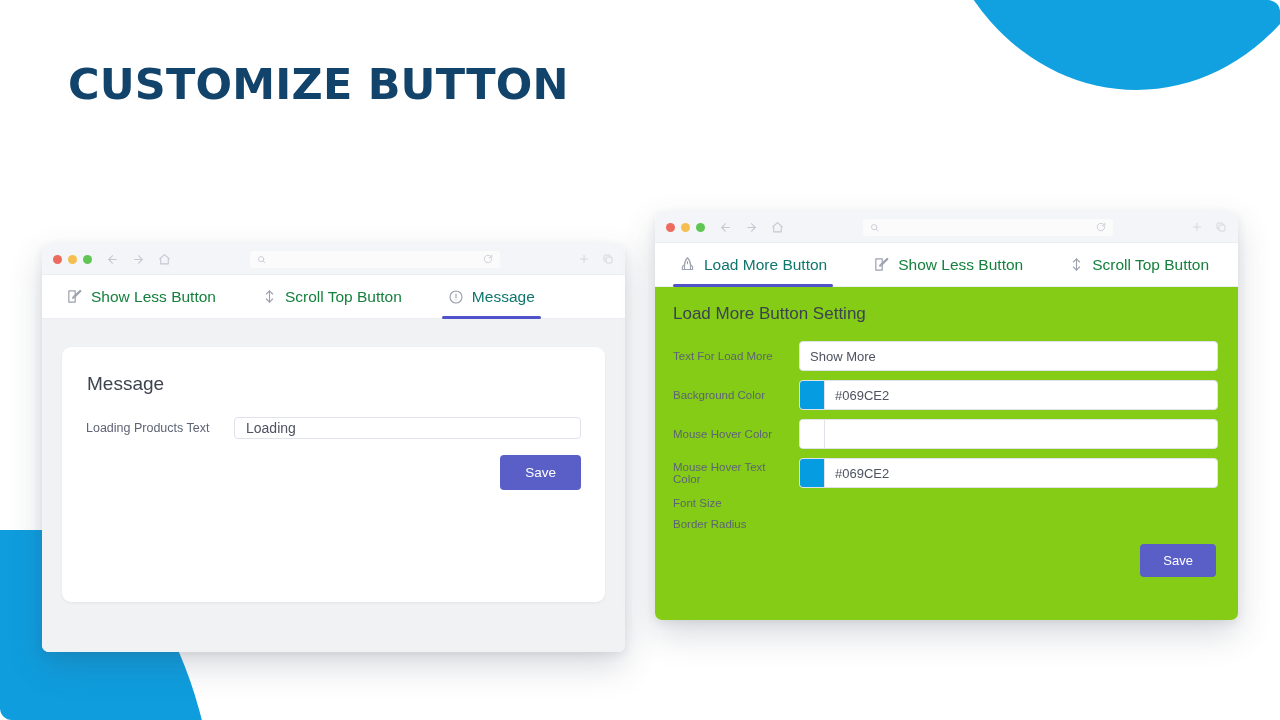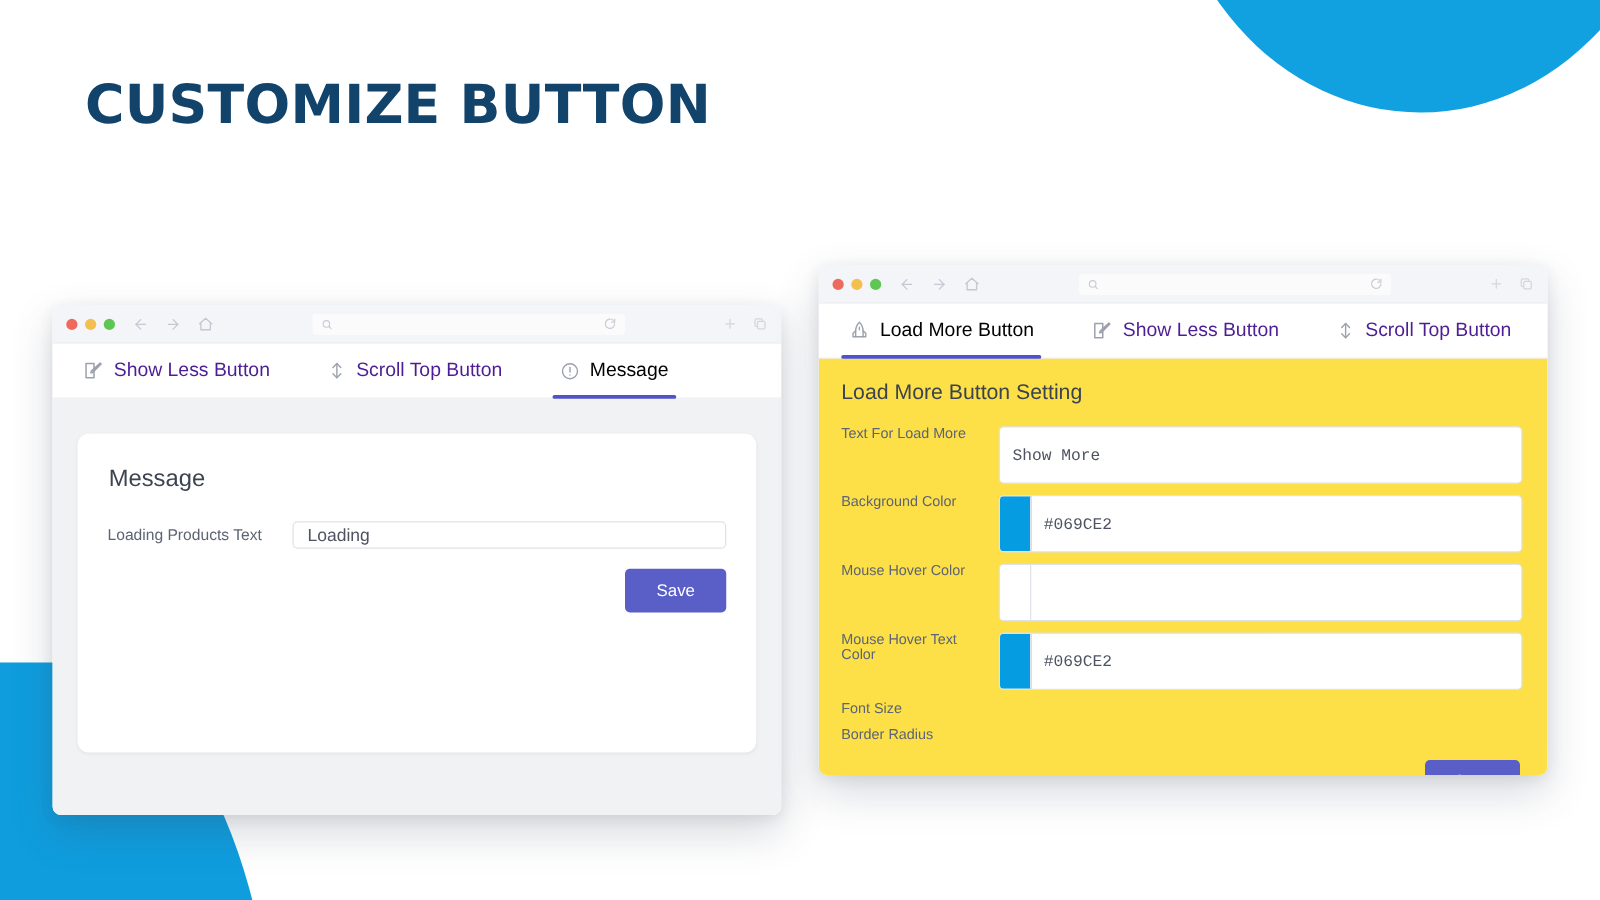--- a/index.html
+++ b/index.html
@@ -3,21 +3,21 @@
 <meta charset="utf-8">
 <style>
   * { box-sizing: border-box; margin: 0; padding: 0; }
   html, body {
     width: 1280px; height: 720px;
     overflow: hidden;
     background: #ffffff;
     font-family: "Liberation Sans", sans-serif;
   }
 
-  .stage { position: relative; width: 1280px; height: 720px; background:#fff; overflow:hidden; }
+  .stage { position: relative; width: 1280px; height: 720px; background:#fff; overflow:hidden;border-radius:12px; }
 
   
   .blob-tr {
     position: absolute;
     top: -210px; right: -70px;
     width: 420px; height: 300px;
     background: #12A1E0;
     border-radius: 0 0 60% 58% / 0 0 100% 92%;
   }
   .blob-bl {
@@ -90,27 +90,27 @@
     height: 44px;
     border-bottom: 1px solid #eceef1;
   }
   .tab {
     display: flex;
     align-items: center;
     gap: 8px;
     padding: 0 6px;
     margin-right: 34px;
     position: relative;
-    color: #4c1d95;
+    color: #15803d;
     font-size: 15.5px;
     white-space: nowrap;
     cursor: pointer;
   }
   .tab .tab-ico { display:flex; align-items:center; color:#9ca1ad; }
-  .tab.active { color: #000000; }
+  .tab.active { color: #0f766e; }
   .tab.active::after {
     content: "";
     position: absolute;
     left: 0; right: 0; bottom: -1px;
     height: 3px;
     background: #4f52c9;
     border-radius: 2px;
   }
 
   
@@ -159,39 +159,38 @@
     border-radius: 4px;
     font-size: 13.5px;
     padding: 10px 25px;
     cursor: pointer;
     font-family: "Liberation Sans", sans-serif;
   }
   .save-row { display: flex; justify-content: flex-end; margin-top: 16px; }
 
   
   #win-right { left: 655px; top: 212px; width: 583px; height: 408px; }
-  #win-right .body { background: #fde047; padding: 17px 20px 0 18px; height: 333px; }
+  #win-right .body { background: #84cc16; padding: 17px 20px 0 18px; height: 333px; }
   .sec-title {
     font-size: 17px;
     color: #3c4350;
     margin-bottom: 17px;
     font-weight: 400;
   }
-  .field-r { display: flex; margin-bottom: 9px; }
+  .field-r { display: flex; align-items: center; margin-bottom: 9px; }
   .field-r .field-label { width: 126px; font-size: 11.5px; color:#5d6474; }
   .input-r {
     flex: 1;
-    height: 46px;
+    height: 30px;
     border: 1px solid #dfe2e8;
     border-radius: 4px;
     display: flex;
     align-items: stretch;
     overflow: hidden;
     background: #fff;
-    font-family: Liberation Mono, monospace;
   }
   .swatch { width: 25px; flex: none; border-right: 1px solid #dfe2e8; }
   .input-r .val {
     display: flex; align-items: center;
     padding: 0 10px;
     font-size: 13px; color: #4d5360;
     flex: 1;
   }
   .input-r .val.placeholder { color: #b8bcc6; }
   .save-row-r { display:flex; justify-content:flex-end; margin-top: 14px; padding-right: 2px; }

